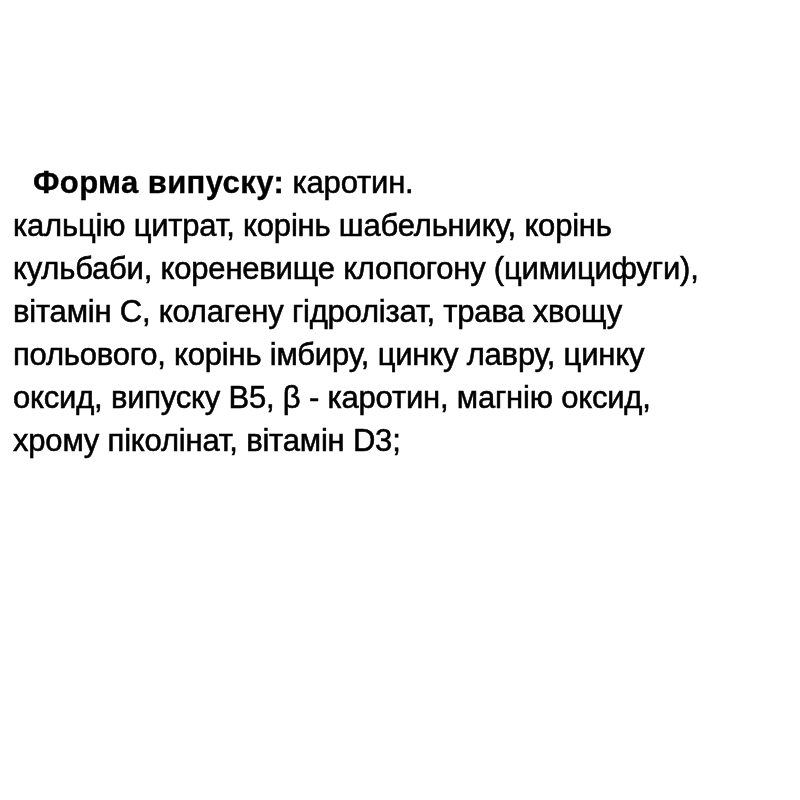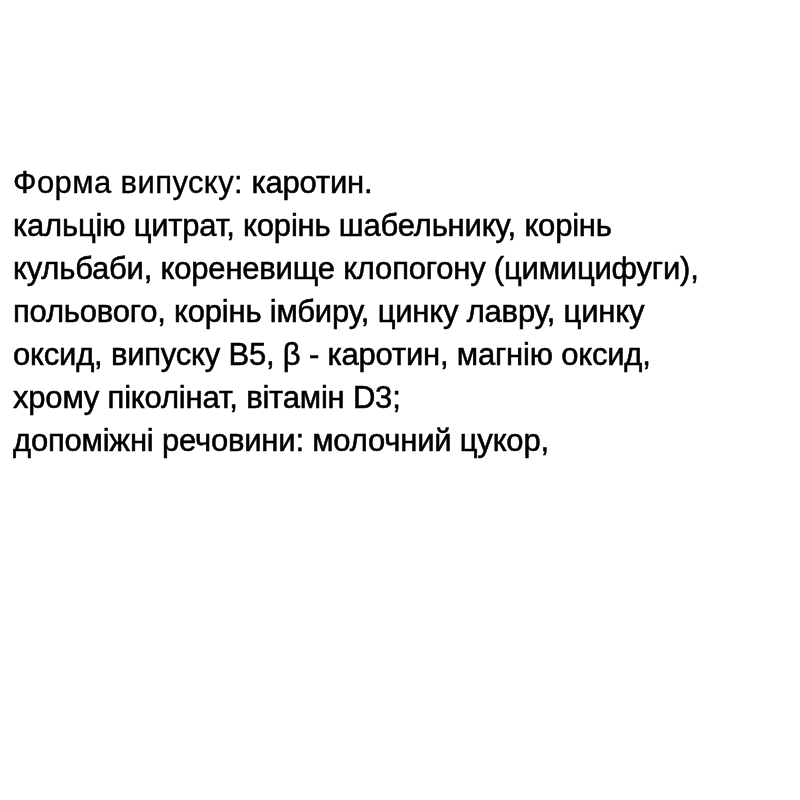--- a/index.html
+++ b/index.html
@@ -30,31 +30,32 @@
     line-height: 43px;
     letter-spacing: -0.2px;
     color: #000000;
   }
   .seg {
     white-space: pre;
     
     -webkit-text-stroke: 0.55px #000000;
   }
   .seg.bold {
-    font-weight: 400;
+    font-weight: 700;
     letter-spacing: 0.4px;
+    margin-left: 20px;
     -webkit-text-stroke: 0.35px #000000;
   }
 </style>
 </head>
 <body>
 
 <div class="canvas">
   <div class="text-block" id="text-block">
       <div class="text-line"><span class="seg bold">Форма випуску:</span><span class="seg"> каротин.</span></div>
       <div class="text-line"><span class="seg">кальцію цитрат, корінь шабельнику, корінь</span></div>
       <div class="text-line"><span class="seg">кульбаби, кореневище клопогону (цимицифуги),</span></div>
+      <div class="text-line"><span class="seg">вітамін С, колагену гідролізат, трава хвощу</span></div>
       <div class="text-line"><span class="seg">польового, корінь імбиру, цинку лавру, цинку</span></div>
       <div class="text-line"><span class="seg">оксид, випуску B5, β - каротин, магнію оксид,</span></div>
       <div class="text-line"><span class="seg">хрому піколінат, вітамін D3;</span></div>
-      <div class="text-line"><span class="seg">допоміжні речовини: молочний цукор,</span></div>
     </div>
 </div>
 
 </body></html>

